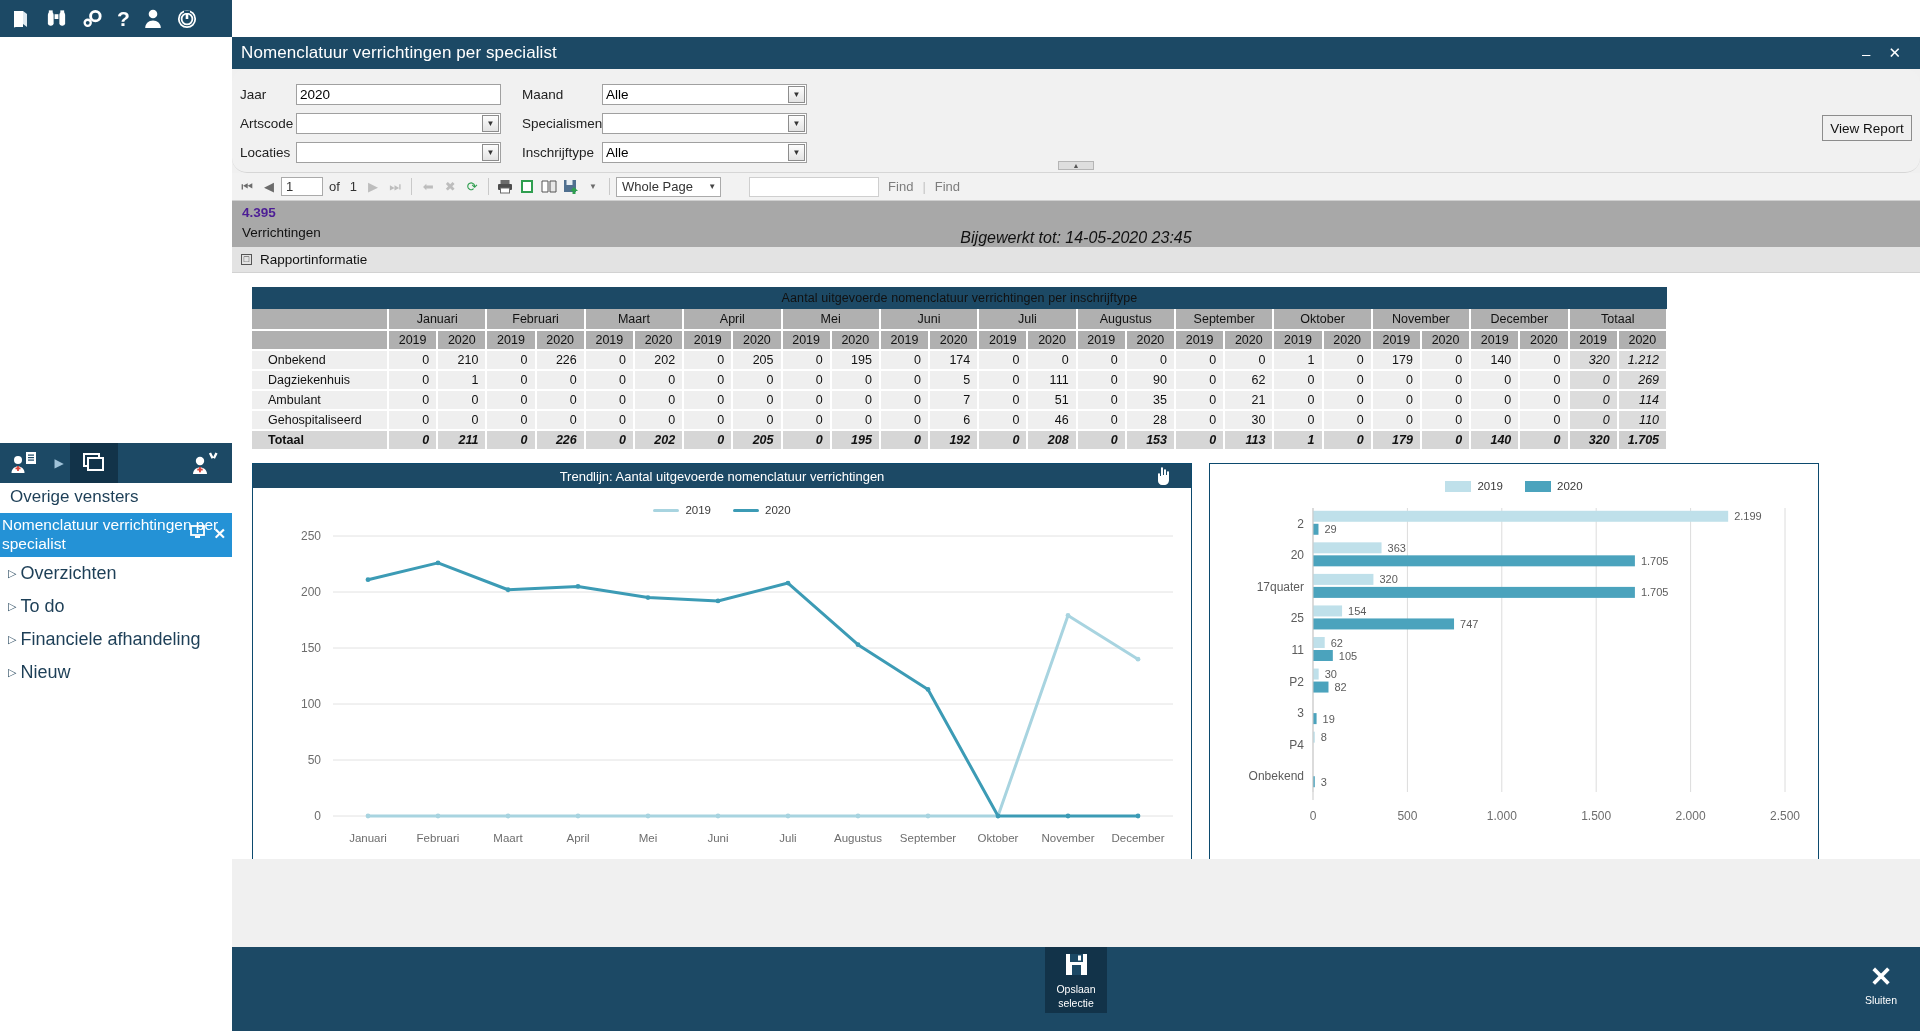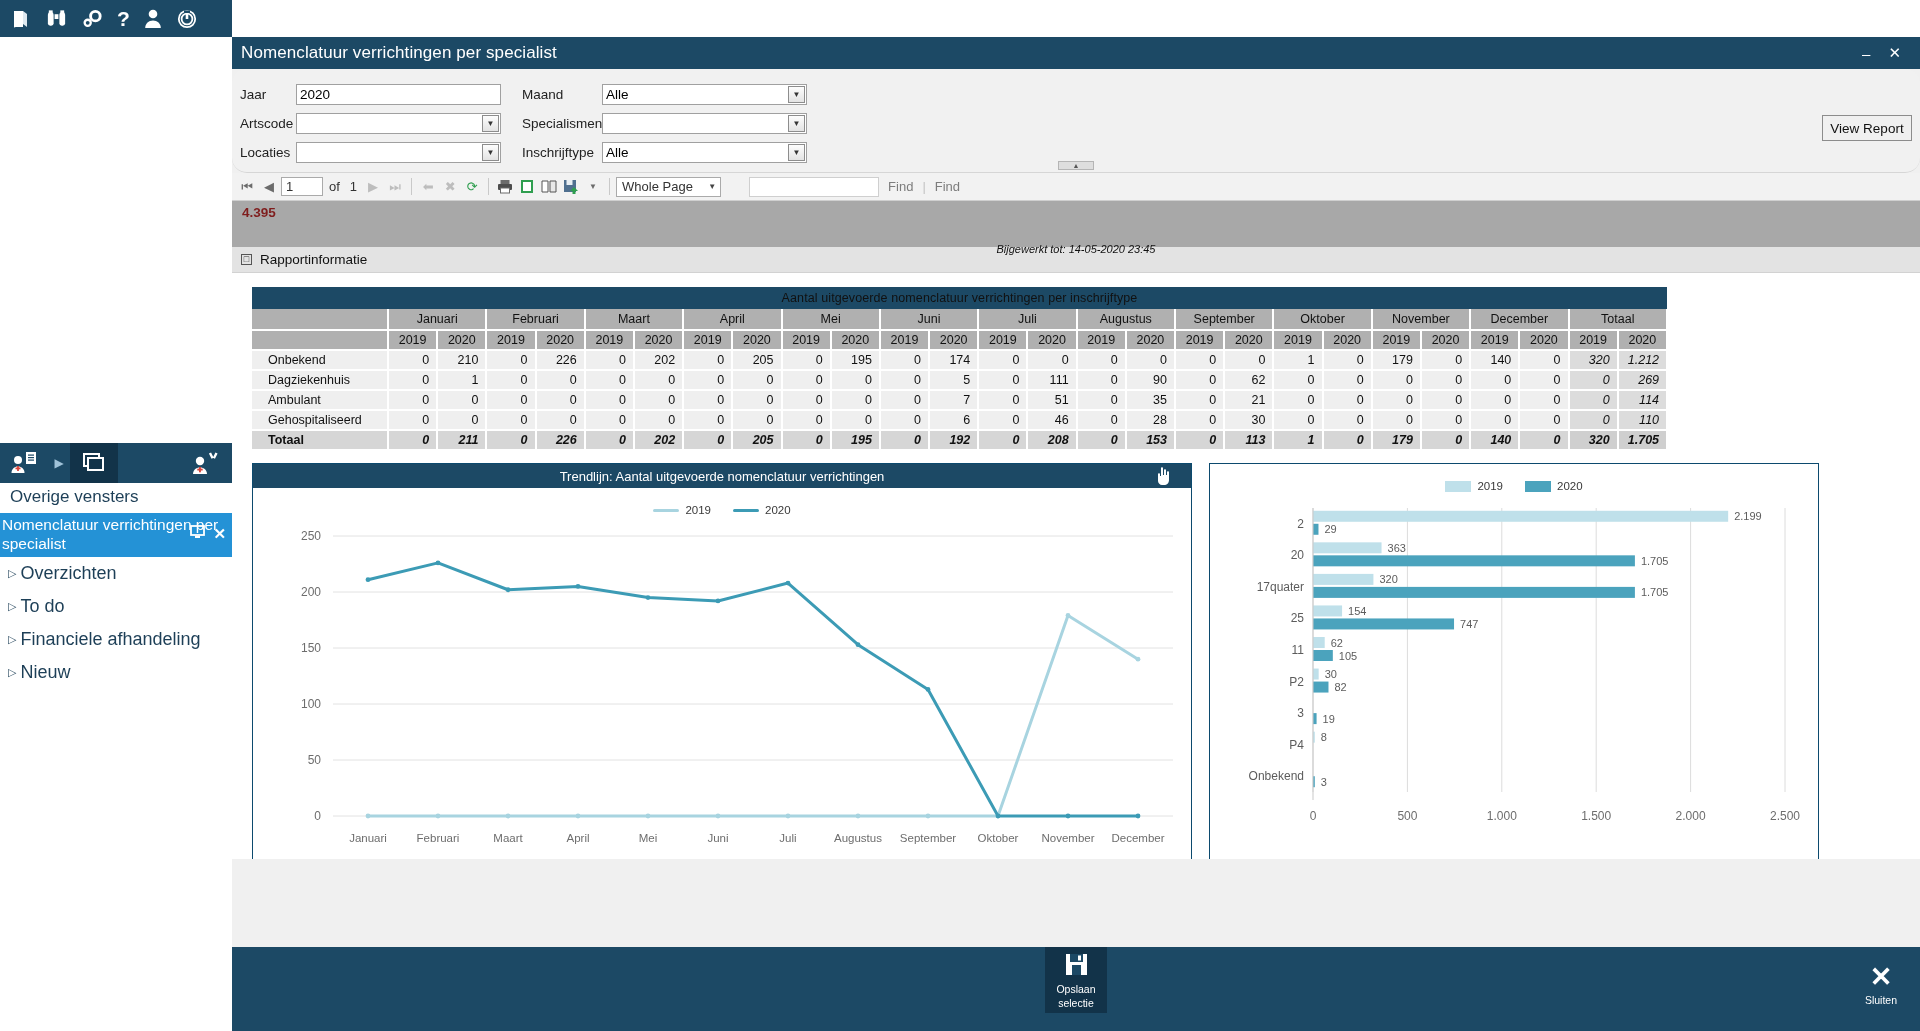--- a/index.html
+++ b/index.html
@@ -122,29 +122,29 @@
   .zoomsel .arw2 { position:absolute; right:4px; font-size:8px; color:#444; }
   .findbox { width: 130px; height: 20px; background:#fff; border:1px solid #cfcfcf; margin-left: 26px;}
   .findlink { font-size: 13px; color: #7d7d7d; padding: 0 7px; }
 
   
   .rpt-body { position: relative; background: #fff; height: 658px; overflow: hidden; }
   .rpt-head-band {
     margin: 0; height: 46px; background: #a8a8a8; position: relative;
     padding: 4px 0 0 10px;
   }
-  .rhb-l1 { font-size: 13.5px; color: #7f1d1d; font-weight: bold; }
+  .rhb-l1 { font-size: 13.5px; color: #4c1d95; font-weight: bold; }
   .rhb-l2 { font-size: 13.5px; color: #111; margin-top: 5px; }
   .rhb-c1 {
     position: absolute; left: 0; right: 0; top: 5px; text-align: center;
     font-size: 14.5px; font-weight: bold; color: #111;
   }
   .rhb-c2 {
-    position: absolute; left: 0; right: 0; top: 42px; text-align: center;
-    font-size: 11px; font-style: italic; color: #111;
+    position: absolute; left: 0; right: 0; top: 28px; text-align: center;
+    font-size: 16px; font-style: italic; color: #111;
   }
   .rpt-info {
     height: 26px; background: #e3e3e3; display: flex; align-items: center;
     padding-left: 9px; gap: 8px; font-size: 13.5px; color: #111;
     border-bottom: 1px solid #d2d2d2;
   }
   .plusbox {
     width: 11px; height: 11px; border: 1px solid #555; display: inline-flex;
     align-items: center; justify-content: center; font-size: 9px; line-height: 1; color: #333;
   }
@@ -431,20 +431,21 @@
       <span class="findbox"></span>
       <span class="findlink">Find</span>
       <span style="color:#c3c3c3;">|</span>
       <span class="findlink">Find</span>
     </div>
 
     <div class="rpt-body">
 
       <div class="rpt-head-band">
         <div class="rhb-l1">4.395</div>
+        <div class="rhb-l2">Verrichtingen</div>
         <div class="rhb-c2">Bijgewerkt tot: 14-05-2020 23:45</div>
       </div>
 
       <div class="rpt-info">
         <span class="plusbox">□</span>
         <span>Rapportinformatie</span>
       </div>
 
       <div class="tbl-wrap">
         <table class="rpt">

